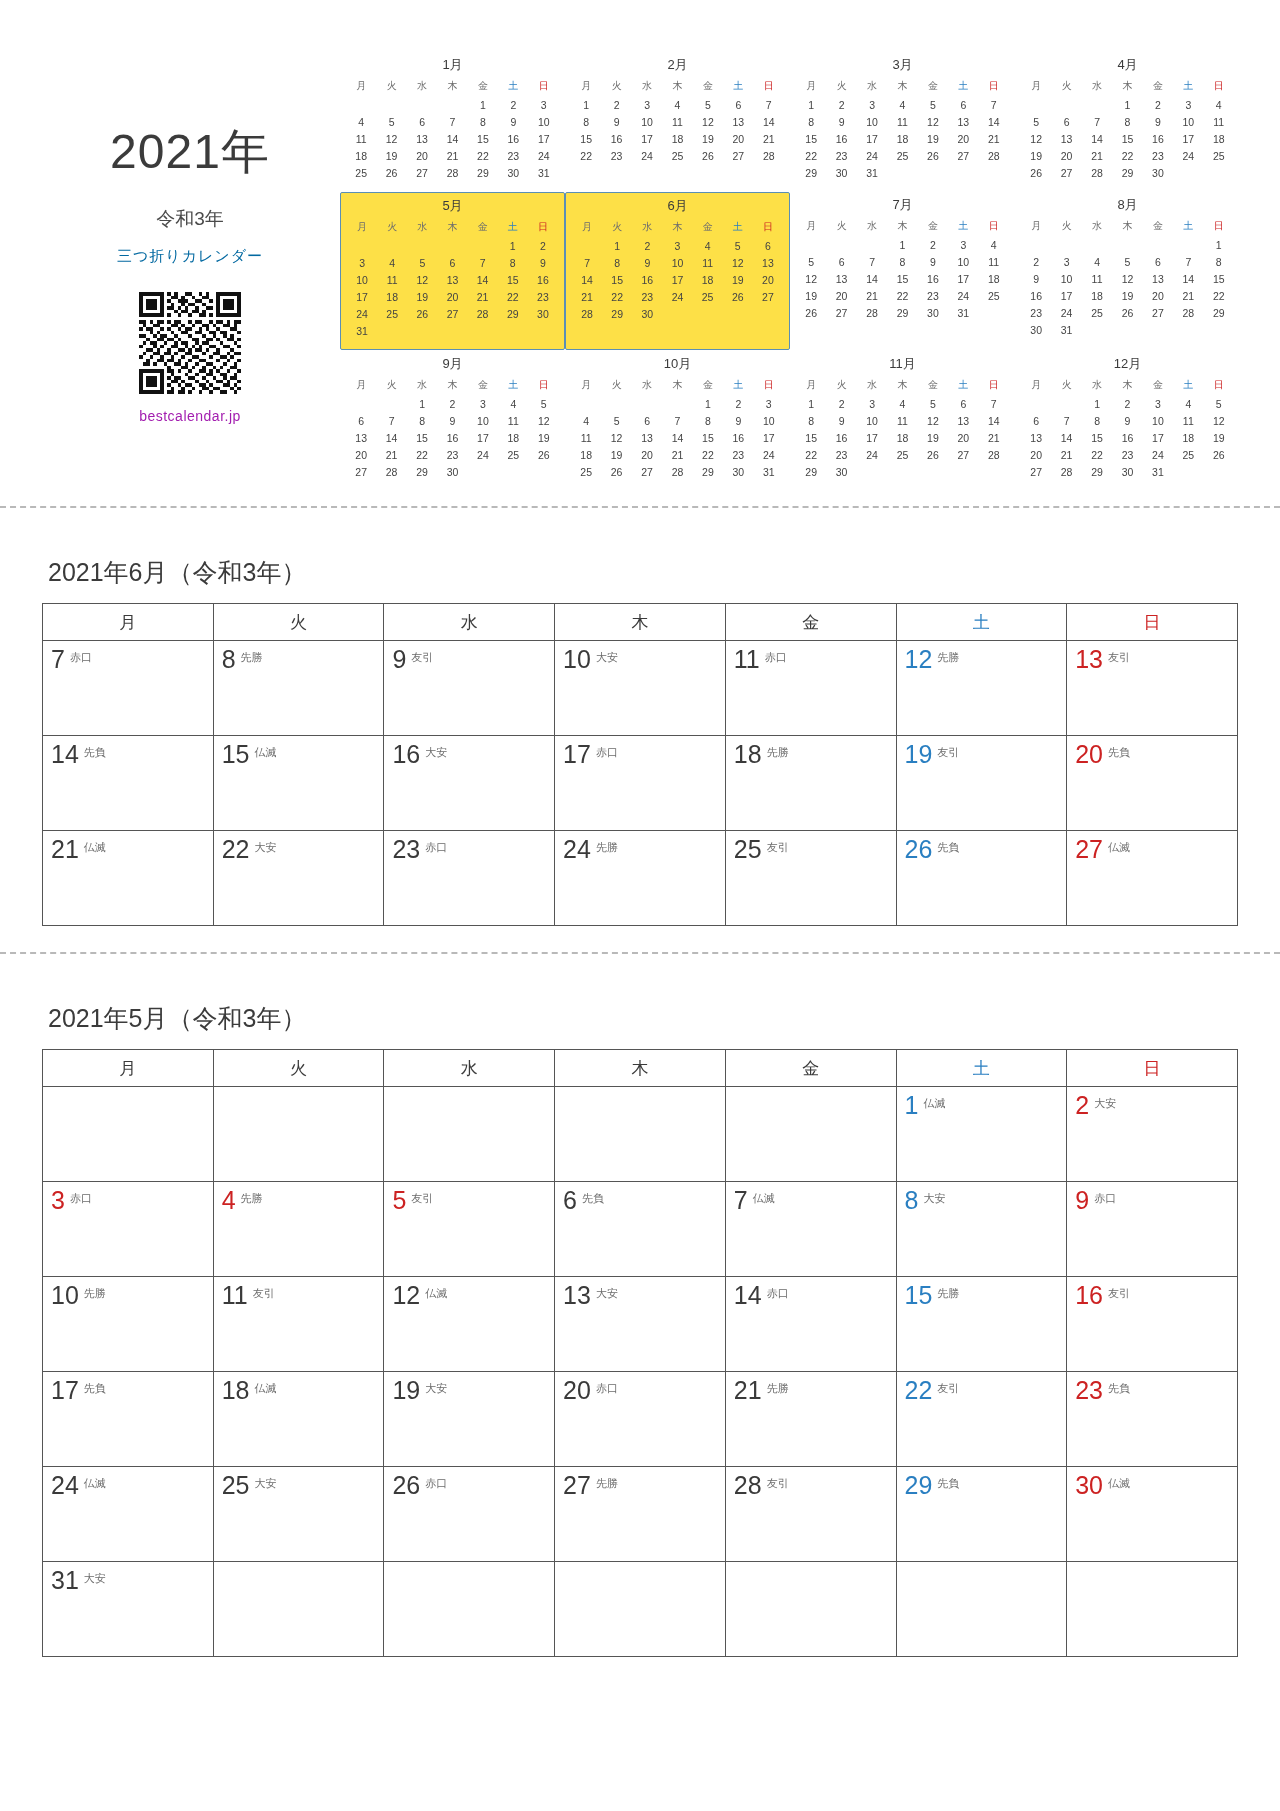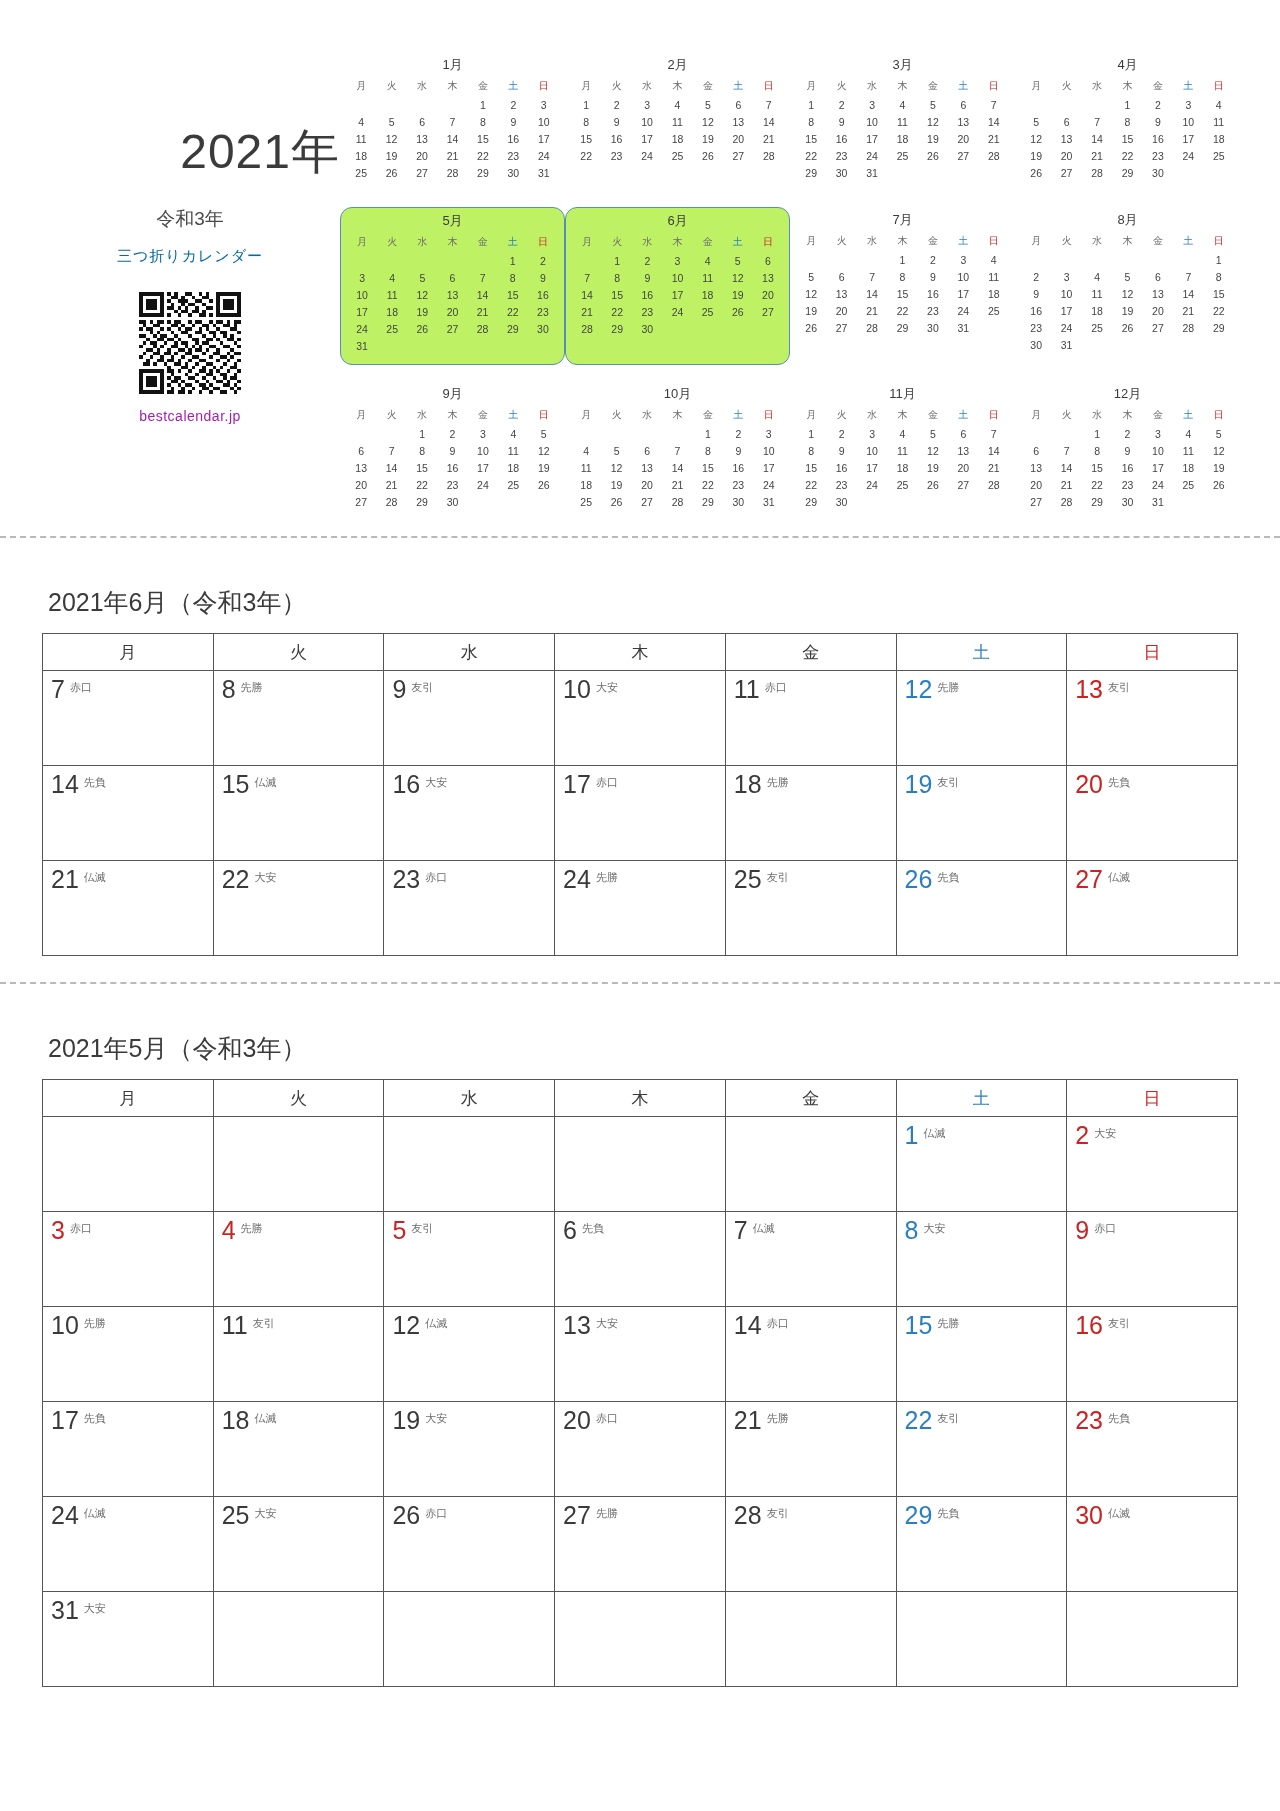--- a/index.html
+++ b/index.html
@@ -8,30 +8,30 @@
     background:#ffffff;
     font-family:"Liberation Sans", sans-serif;
     color:#333333;
     -webkit-font-smoothing:antialiased;
   }
   .page{position:relative;width:1280px;min-height:1811px;}
 
   
   .top{display:flex;padding:30px 40px 0 40px;}
   .title-block{width:300px;text-align:center;padding-top:90px;}
-  .year-big{font-size:48px;color:#3b3b3b;font-weight:400;letter-spacing:1px;text-align:right;}
+  .year-big{font-size:48px;color:#3b3b3b;font-weight:400;letter-spacing:1px;}
   .year-sub{font-size:19px;color:#4a4a4a;margin-top:22px;}
   .year-sub2{font-size:15px;color:#0369a1;margin-top:15px;letter-spacing:1px;}
   .qr{width:102px;height:102px;margin:26px auto 0 auto;}
   .site{font-size:14px;color:#a21caf;margin-top:14px;letter-spacing:.5px;}
 
   
-  .mini-grid{flex:1;display:grid;grid-template-columns:repeat(4,1fr);gap:16px 0px;padding-top:22px;}
+  .mini-grid{flex:1;display:grid;grid-template-columns:repeat(4,1fr);gap:1px 0px;padding-top:22px;}
   .mini{padding:4px 6px 10px 6px;}
-  .mini.boxed{border:1px solid #5a8fb5;border-radius:12px;background:#bef264;}
+  .mini.boxed{border:1px solid #5a8fb5;border-radius:2px;background:#fde047;}
   .mini-title{text-align:center;font-size:13px;color:#3b3b3b;margin-bottom:3px;}
   table.mini-tbl{border-collapse:collapse;width:100%;table-layout:fixed;}
   table.mini-tbl th{font-size:10px;font-weight:normal;color:#6d6d6d;padding:2px 0 3px 0;text-align:center;}
   table.mini-tbl th.sat{color:#2a7fc1;}
   table.mini-tbl th.sun{color:#cc2222;}
   table.mini-tbl td{font-size:10.5px;text-align:center;padding:2.5px 0;color:#444;}
   td.sat{color:#2a7fc1;}
   td.sun,td.hol{color:#cc2222;}
 
   

